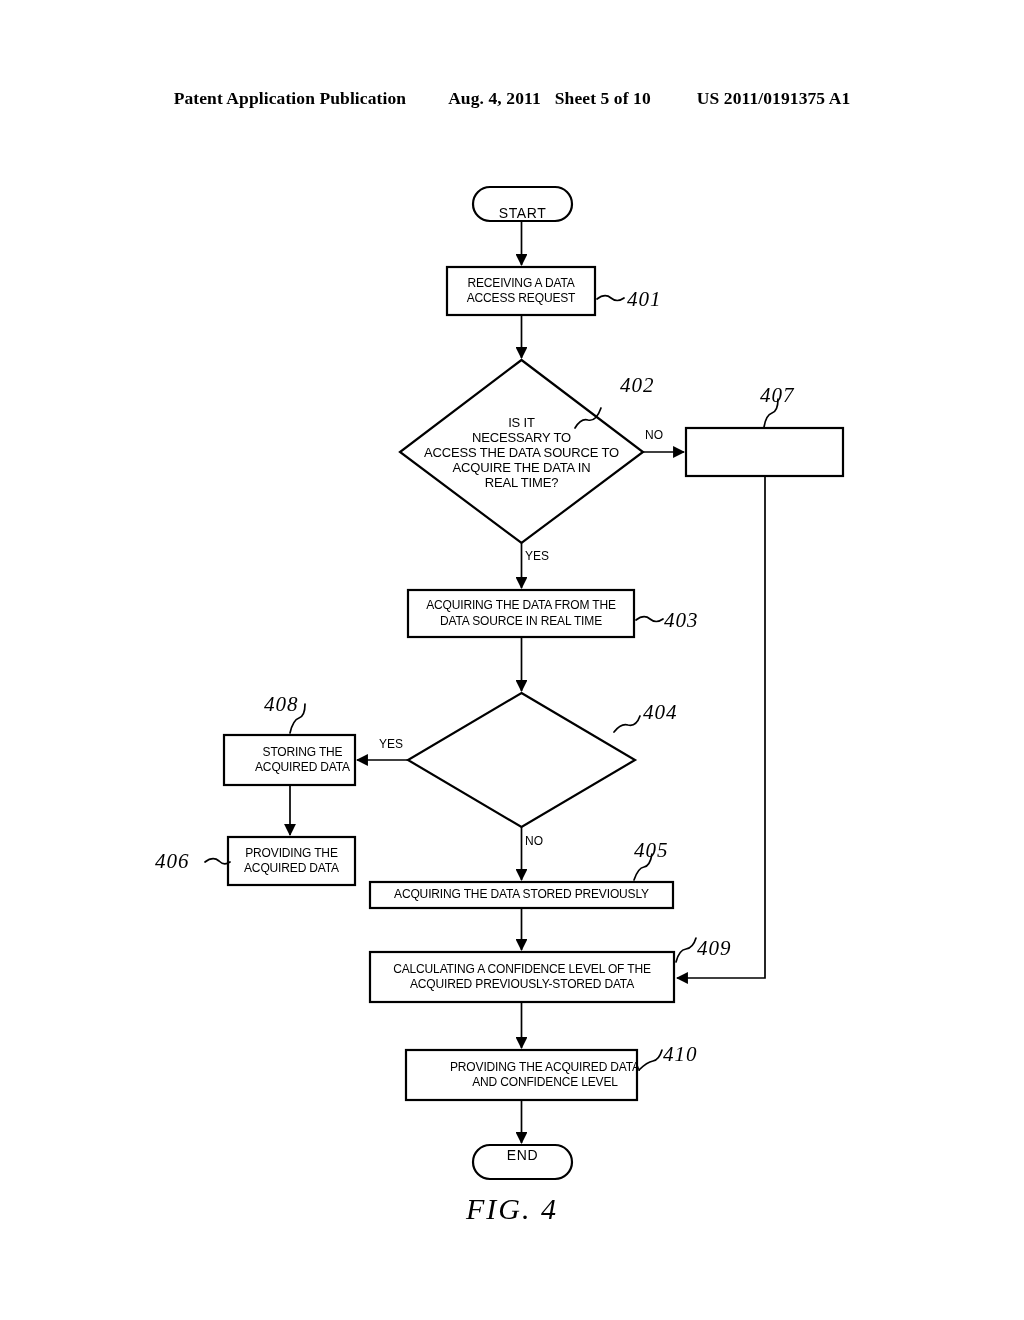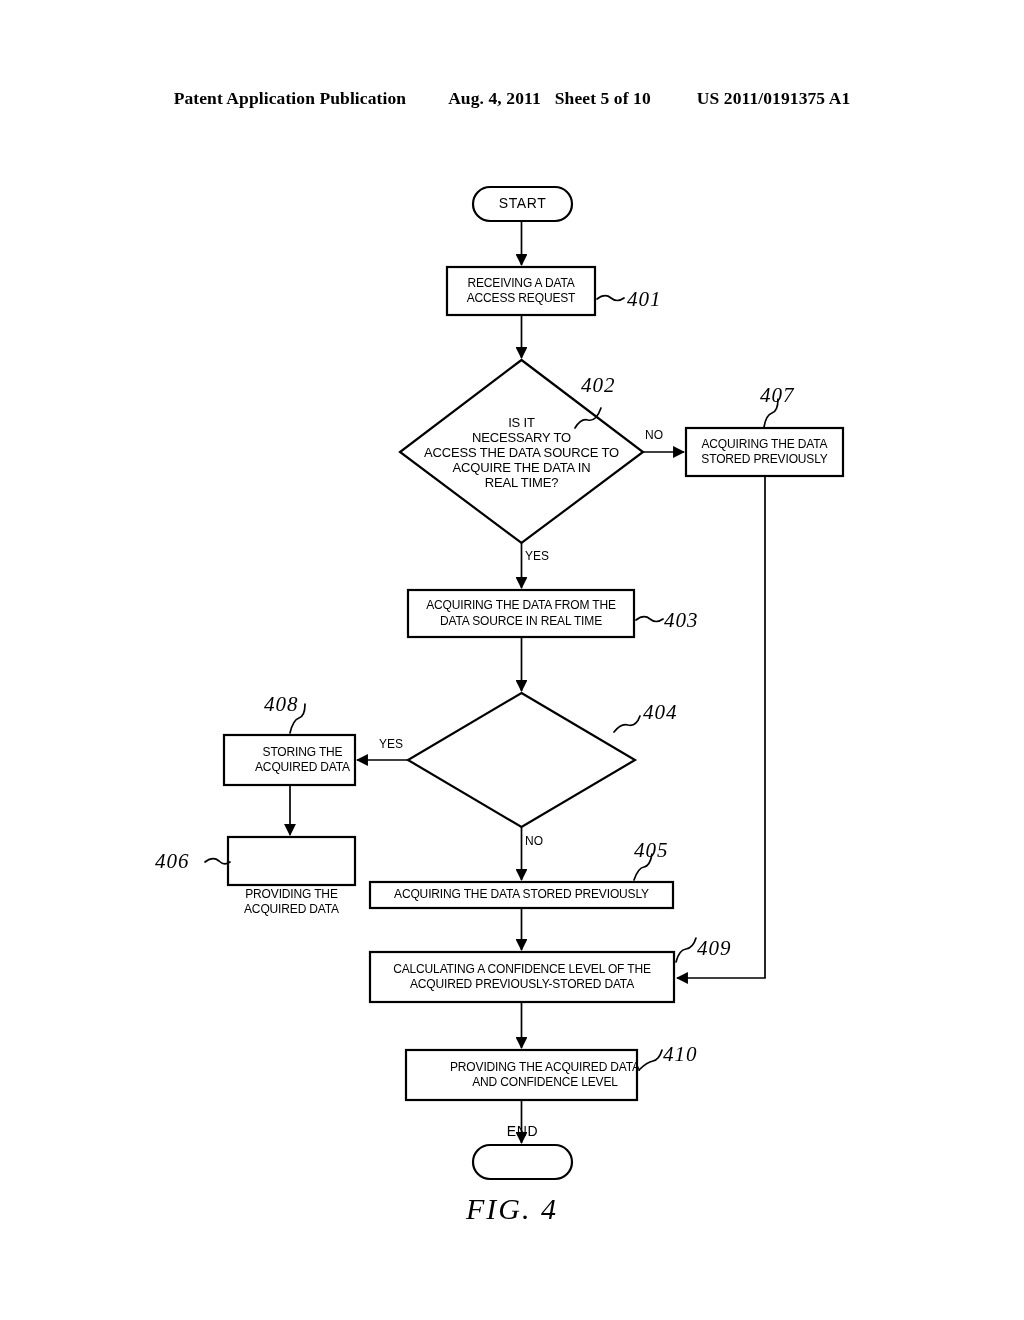--- a/index.html
+++ b/index.html
@@ -189,83 +189,79 @@
       <path d="M 614 732 q 7 -9 14 -7 q 8 2 12 -9"></path>
       <path d="M 634 880 q 4 -12 10 -13 q 6 -1 8 -13"></path>
       <path d="M 205 862 q 8 -6 14 -1 q 5 5 11 1"></path>
       <path d="M 764 427 q 2 -12 8 -14 q 6 -2 6 -14"></path>
       <path d="M 290 733 q 3 -13 9 -15 q 6 -2 6 -14"></path>
       <path d="M 676 962 q 3 -12 10 -13 q 7 -1 10 -11"></path>
       <path d="M 639 1070 q 8 -8 14 -9 q 6 -1 9 -11"></path>
     </g>
   </svg>
 
-  <div class="node-label terminal" style="left:473px; top:187px; width:99px; height:34px;">
+  <div class="node-label terminal" style="left:473px; top:187px; width:99px; height:34px;justify-content:flex-end;">
     <span>START</span>
   </div>
 
   <div class="node-label" style="left:447px; top:267px; width:148px; height:48px;">
     <span>RECEIVING A DATA</span>
     <span>ACCESS REQUEST</span>
   </div>
 
   <div class="node-label diamond" style="left:400px; top:385px; width:243px; height:134px;">
     <span>IS IT</span>
     <span>NECESSARY TO</span>
     <span>ACCESS THE DATA SOURCE TO</span>
     <span>ACQUIRE THE DATA IN</span>
     <span>REAL TIME?</span>
   </div>
 
-  <div class="node-label" style="left:686px; top:428px; width:157px; height:48px;">
-    <span>ACQUIRING THE DATA</span>
-    <span>STORED PREVIOUSLY</span>
-  </div>
 
   <div class="node-label" style="left:408px; top:590px; width:226px; height:47px;">
     <span>ACQUIRING THE DATA FROM THE</span>
     <span>DATA SOURCE IN REAL TIME</span>
   </div>
 
 
   <div class="node-label" style="left:224px; top:735px; width:157px; height:50px;">
     <span>STORING THE</span>
     <span>ACQUIRED DATA</span>
   </div>
 
-  <div class="node-label" style="left:228px; top:837px; width:127px; height:48px;margin-top:41px;">
+  <div class="node-label" style="left:228px; top:837px; width:127px; height:48px;">
     <span>PROVIDING THE</span>
     <span>ACQUIRED DATA</span>
   </div>
 
   <div class="node-label" style="left:370px; top:882px; width:303px; height:26px;">
     <span>ACQUIRING THE DATA STORED PREVIOUSLY</span>
   </div>
 
   <div class="node-label" style="left:370px; top:952px; width:304px; height:50px;">
     <span>CALCULATING A CONFIDENCE LEVEL OF THE</span>
     <span>ACQUIRED PREVIOUSLY-STORED DATA</span>
   </div>
 
   <div class="node-label" style="left:406px; top:1050px; width:278px; height:50px;">
     <span>PROVIDING THE ACQUIRED DATA</span>
     <span>AND CONFIDENCE LEVEL</span>
   </div>
 
-  <div class="node-label terminal" style="left:473px; top:1115px; width:99px; height:34px;border-radius:6px;">
+  <div class="node-label terminal" style="left:473px; top:1139px; width:99px; height:34px;border-radius:6px;">
     <span>END</span>
   </div>
 
   <div class="edge-label" style="left:645px; top:428px;">NO</div>
   <div class="edge-label" style="left:525px; top:549px;">YES</div>
   <div class="edge-label" style="left:379px; top:737px;">YES</div>
   <div class="edge-label" style="left:525px; top:834px;">NO</div>
 
   <div class="ref-num" style="left:627px; top:287px;">401</div>
-  <div class="ref-num" style="left:581px; top:373px;">402</div>
+  <div class="ref-num" style="left:620px; top:373px;">402</div>
   <div class="ref-num" style="left:664px; top:608px;">403</div>
   <div class="ref-num" style="left:643px; top:700px;">404</div>
   <div class="ref-num" style="left:634px; top:838px;">405</div>
   <div class="ref-num" style="left:155px; top:849px;">406</div>
   <div class="ref-num" style="left:760px; top:383px;">407</div>
   <div class="ref-num" style="left:264px; top:692px;">408</div>
   <div class="ref-num" style="left:697px; top:936px;">409</div>
   <div class="ref-num" style="left:663px; top:1042px;">410</div>
 </div>
 

